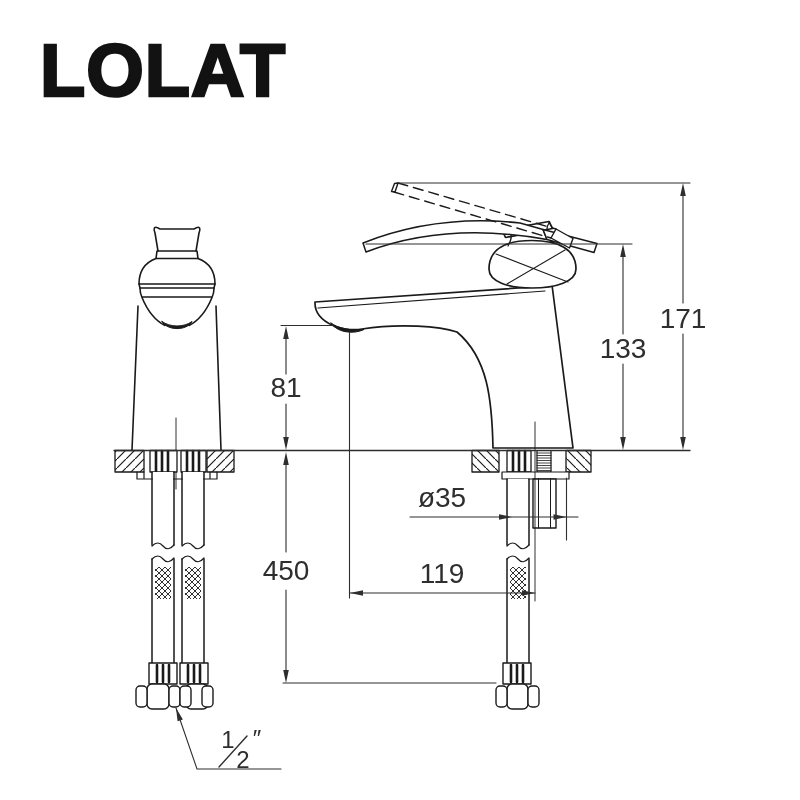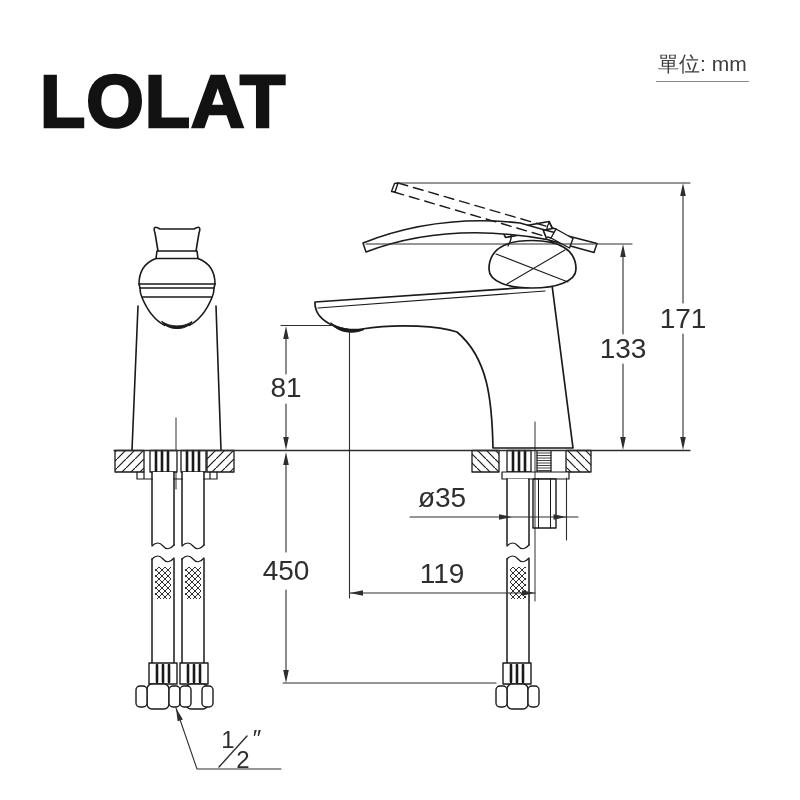--- a/index.html
+++ b/index.html
@@ -1,32 +1,31 @@
 <!DOCTYPE html>
 <html><head>
 <meta charset="utf-8">
 <style>
   html,body{margin:0;padding:0;background:#ffffff;}
   .page{position:relative;width:800px;height:800px;background:#fff;overflow:hidden;
         font-family:"Liberation Sans","DejaVu Sans",sans-serif;}
   .logo{position:absolute;left:40px;top:34px;font-size:74px;font-weight:900;
-        letter-spacing:1px;color:#121212;-webkit-text-stroke:2.6px #121212;line-height:1;margin-top:31px;}
+        letter-spacing:1px;color:#121212;-webkit-text-stroke:2.6px #121212;line-height:1;}
   .unit{position:absolute;left:656px;top:50px;font-size:21px;color:#3d3d3d;
         border-bottom:1.5px solid #8a8a8a;padding:0 2px 3px 2px;}
   svg{position:absolute;left:0;top:0;}
   .dimtxt{font-family:"Liberation Sans","DejaVu Sans",sans-serif;font-size:28px;fill:#2e2e2e;stroke:none;}
   .fractxt{font-family:"Liberation Sans","DejaVu Sans",sans-serif;font-size:24px;fill:#2e2e2e;stroke:none;}
 </style>
 </head>
 <body>
 
 <div class="page">
 
   <div class="logo">LOLAT</div>
-  <div class="unit">單位: mm</div>
 
   <svg width="800" height="800" viewBox="0 0 800 800">
     <defs>
       <pattern id="hatchF" patternUnits="userSpaceOnUse" width="9" height="9">
         <path d="M-1,10 L10,-1" stroke="#1a1a1a" stroke-width="1.2" fill="none"></path>
       </pattern>
       <pattern id="hatchS" patternUnits="userSpaceOnUse" width="9" height="9">
         <path d="M-1,-1 L10,10" stroke="#1a1a1a" stroke-width="1.2" fill="none"></path>
       </pattern>
       <pattern id="braid" patternUnits="userSpaceOnUse" width="6" height="6">

